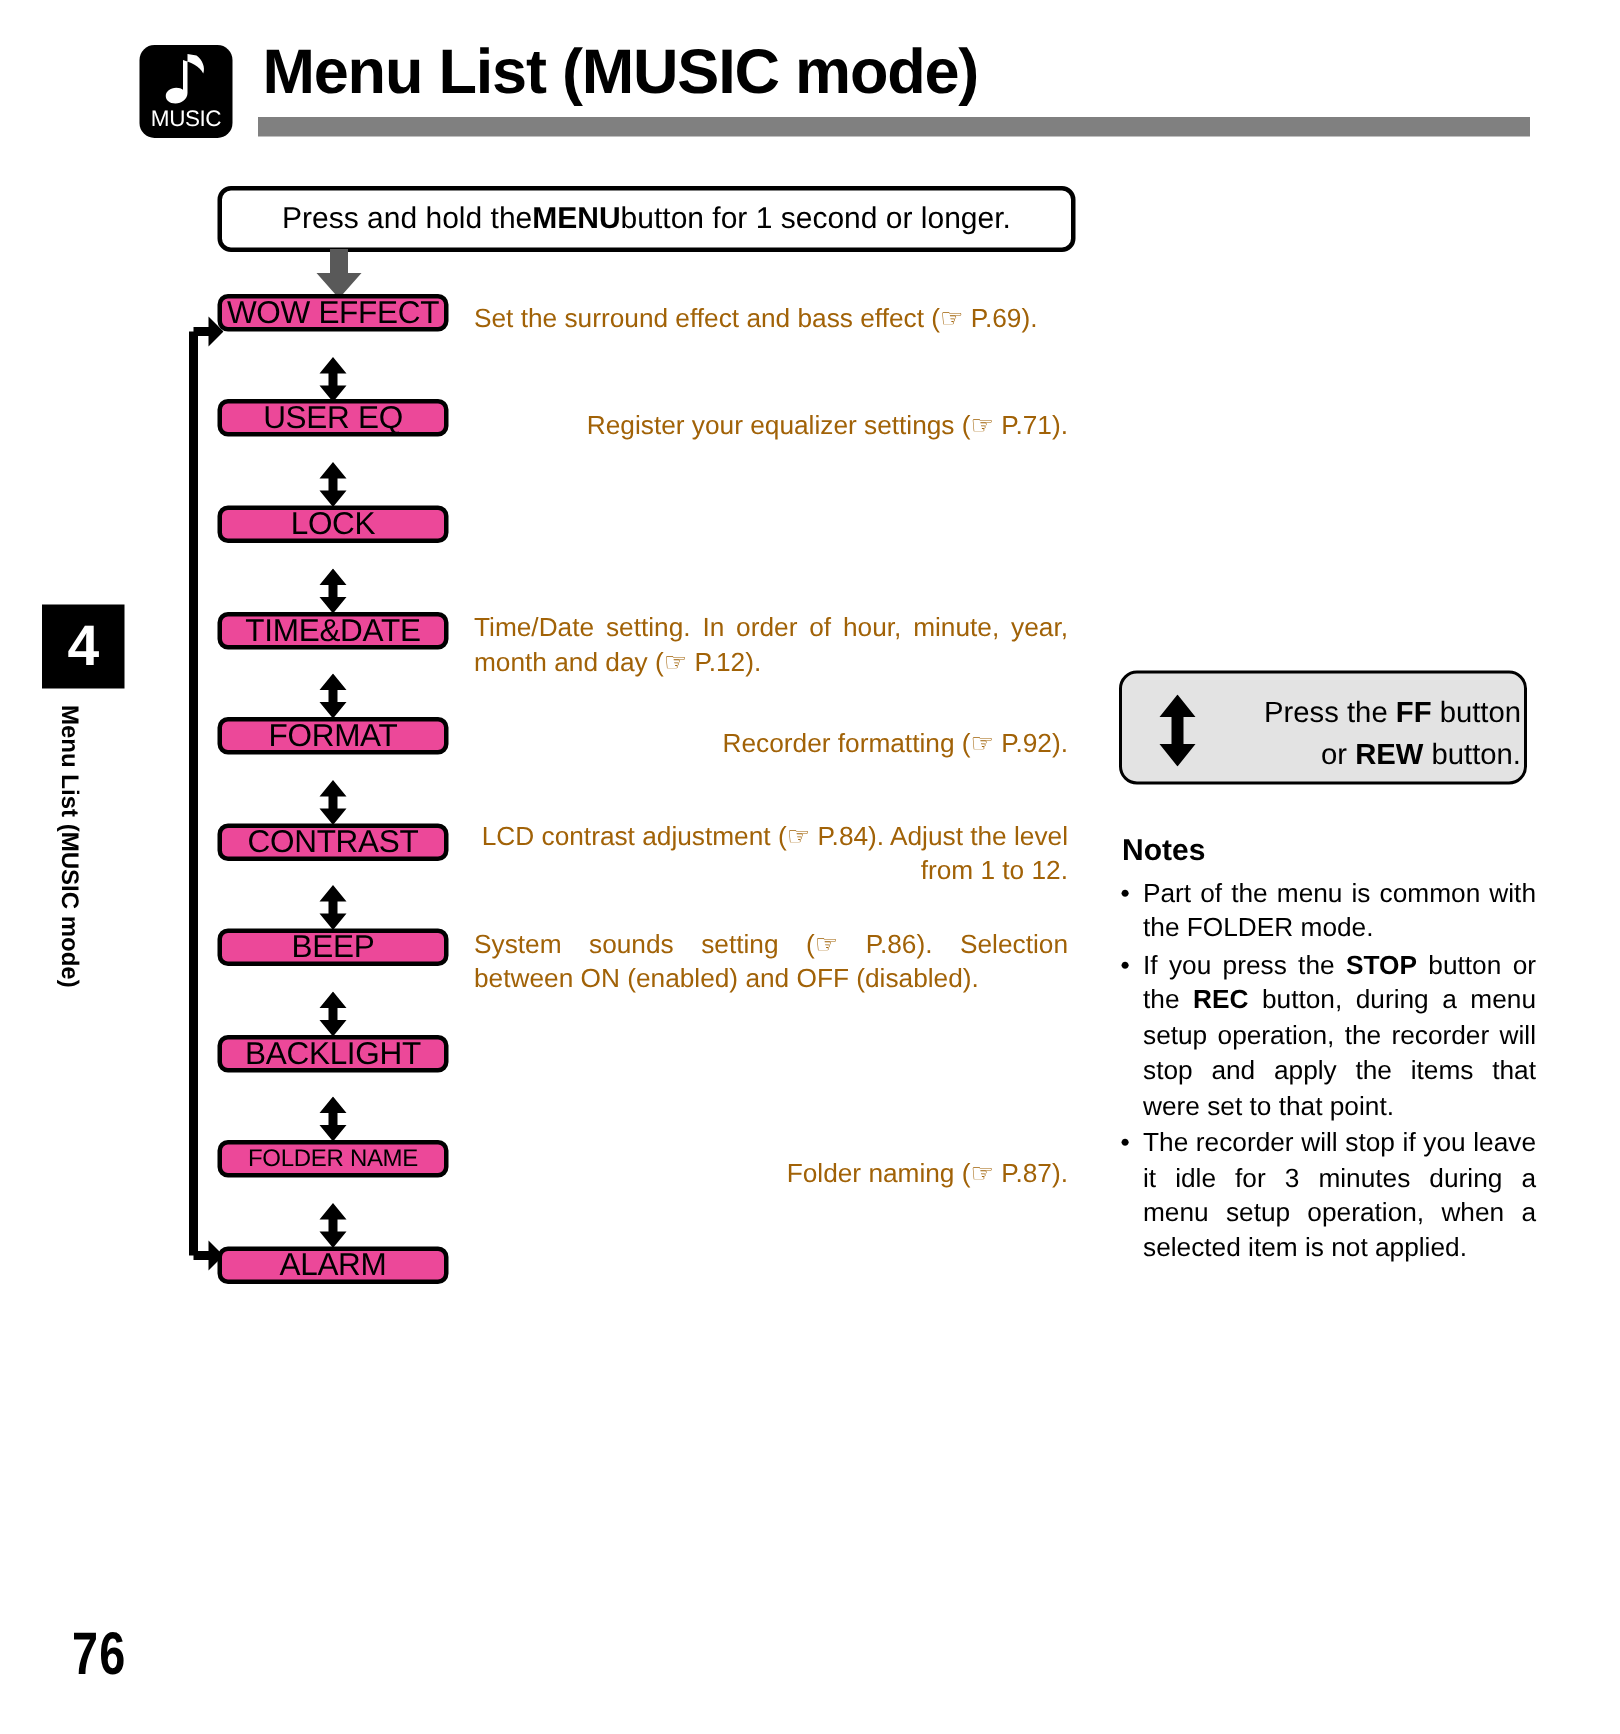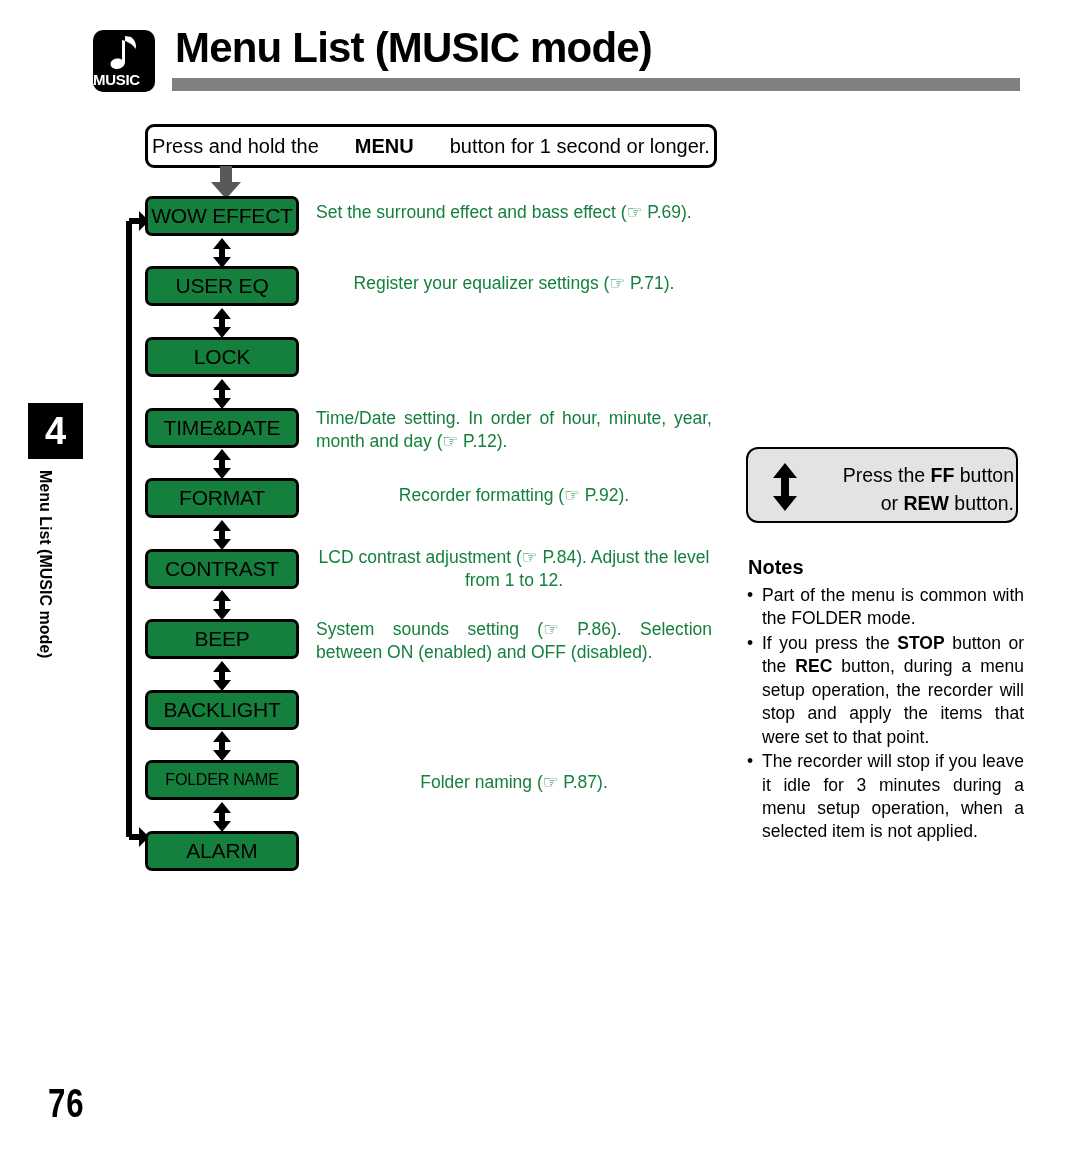--- a/index.html
+++ b/index.html
@@ -31,24 +31,24 @@
   }
   #music-badge .note {
     position: absolute;
     left: 0; top: 2px;
     width: 62px; height: 42px;
   }
   #music-badge .badge-label {
     position: absolute;
     left: 0; top: 41px;
     width: 62px;
-    text-align: left;
+    text-align: center;
     color: #ffffff;
     font-size: 15px;
-    font-weight: bold;
+    font-weight: normal;
     letter-spacing: -0.3px;
     font-family: "Liberation Sans", sans-serif;
   }
   #page-title {
     position: absolute;
     left: 175px; top: 24px;
     font-size: 42px;
     font-weight: bold;
     letter-spacing: -0.8px;
     white-space: nowrap;
@@ -101,46 +101,45 @@
   }
   #menu-press-box .txt {
     position: absolute;
     left: 0; top: 0;
     width: 100%; height: 100%;
     display: flex;
     align-items: center;
     justify-content: center;
     font-size: 20px;
     white-space: nowrap;
-    gap: 36px;
   }
   .b { font-weight: bold; }
 
   
   #enter-arrow {
     position: absolute;
     left: 210px; top: 166px;
     width: 32px; height: 34px;
   }
 
   
   #flow {
     position: absolute;
     left: 0; top: 0;
     width: 1080px; height: 1156px;
   }
   .menu-box {
     position: absolute;
     left: 145px;
     width: 154px;
-    height: 40px;
+    height: 25px;
     border: 3px solid #000000;
     border-radius: 7px;
     box-sizing: border-box;
-    background: #15803d;
+    background: #ec4899;
   }
   .menu-box .label {
     position: absolute;
     left: 0; top: 0;
     width: 100%; height: 100%;
     display: flex;
     align-items: center;
     justify-content: center;
     font-size: 21px;
     letter-spacing: -0.2px;
@@ -166,23 +165,23 @@
   }
 
   
   .desc {
     position: absolute;
     left: 316px;
     width: 396px;
     font-size: 17.5px;
     line-height: 1.32;
     text-align: justify;
-    color: #15803d;
-  }
-  .desc.nojustify { text-align: center; }
+    color: #a16207;
+  }
+  .desc.nojustify { text-align: right; }
 
   
   #ff-rew-box {
     position: absolute;
     left: 746px; top: 447px;
     width: 272px; height: 76px;
     background: #e3e3e3;
     border: 2px solid #000000;
     border-radius: 12px;
     box-sizing: border-box;

